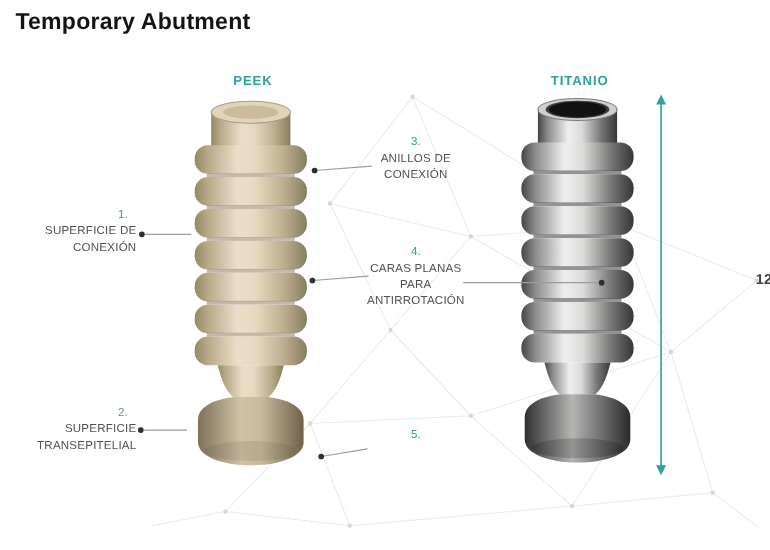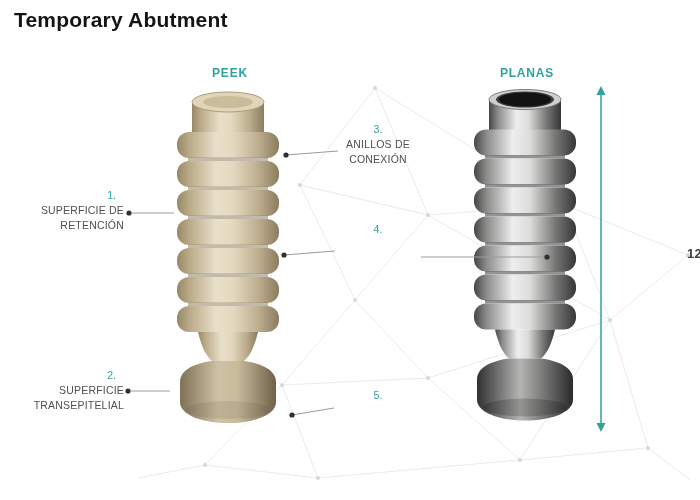--- a/index.html
+++ b/index.html
@@ -191,42 +191,45 @@
       <line x1="601" y1="92" x2="601" y2="426" stroke="#2FA29A" stroke-width="1.5"></line>
       <polygon points="601,86 596.5,95 605.5,95" fill="#2FA29A"></polygon>
       <polygon points="601,432 596.5,423 605.5,423" fill="#2FA29A"></polygon>
     </g>
   </svg>
 
   <div class="text-layer">
     <div class="page-title">Temporary Abutment</div>
 
     <div class="material-label material-left">PEEK</div>
-    <div class="material-label material-right">PLANAS</div>
+    <div class="material-label material-right">TITANIO</div>
 
     <div class="ann ann-1 ann-right">
       <div class="ann-num">1.</div>
       <div class="ann-label">SUPERFICIE DE
-RETENCIÓN</div>
+CONEXIÓN</div>
     </div>
 
     <div class="ann ann-2 ann-right">
       <div class="ann-num">2.</div>
       <div class="ann-label">SUPERFICIE
 TRANSEPITELIAL</div>
     </div>
 
     <div class="ann ann-3 ann-center">
       <div class="ann-num">3.</div>
       <div class="ann-label">ANILLOS DE
 CONEXIÓN</div>
     </div>
 
     <div class="ann ann-4 ann-center">
       <div class="ann-num">4.</div>
+      <div class="ann-label">CARAS PLANAS
+PARA
+ANTIRROTACIÓN</div>
     </div>
 
     <div class="ann ann-5 ann-center">
       <div class="ann-num">5.</div>
     </div>
 
     <div class="measure-label">12mm</div>
   </div>
 
 </div>

